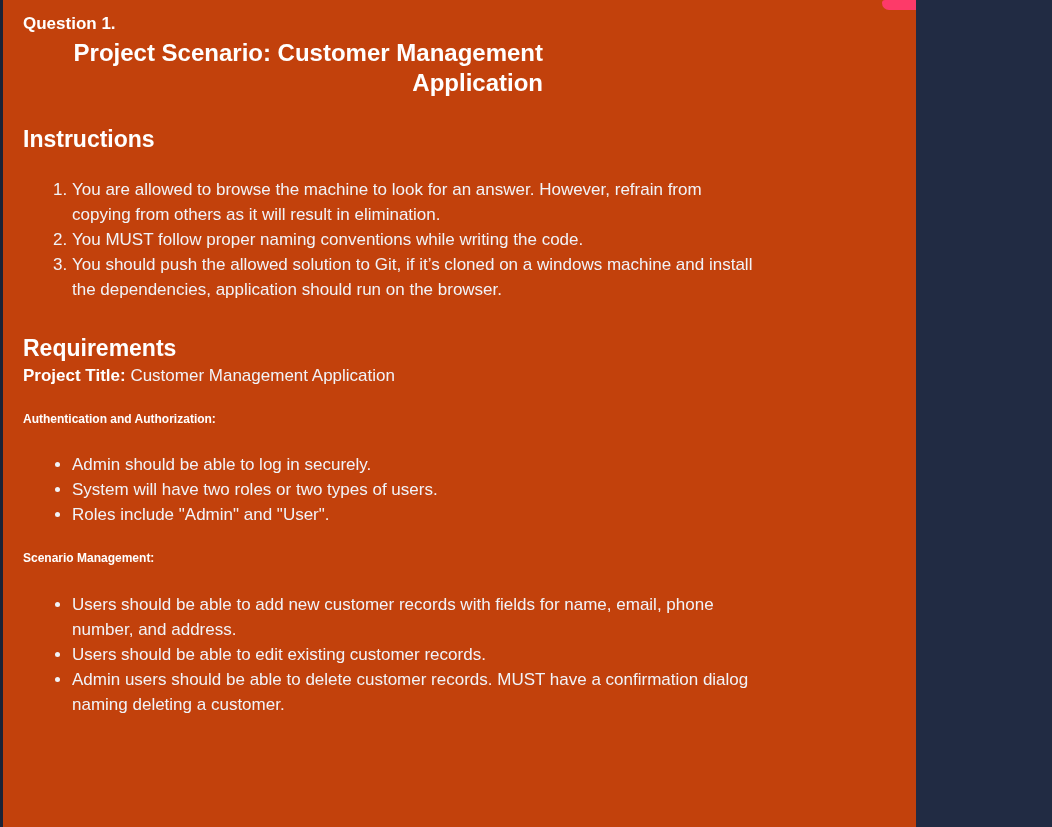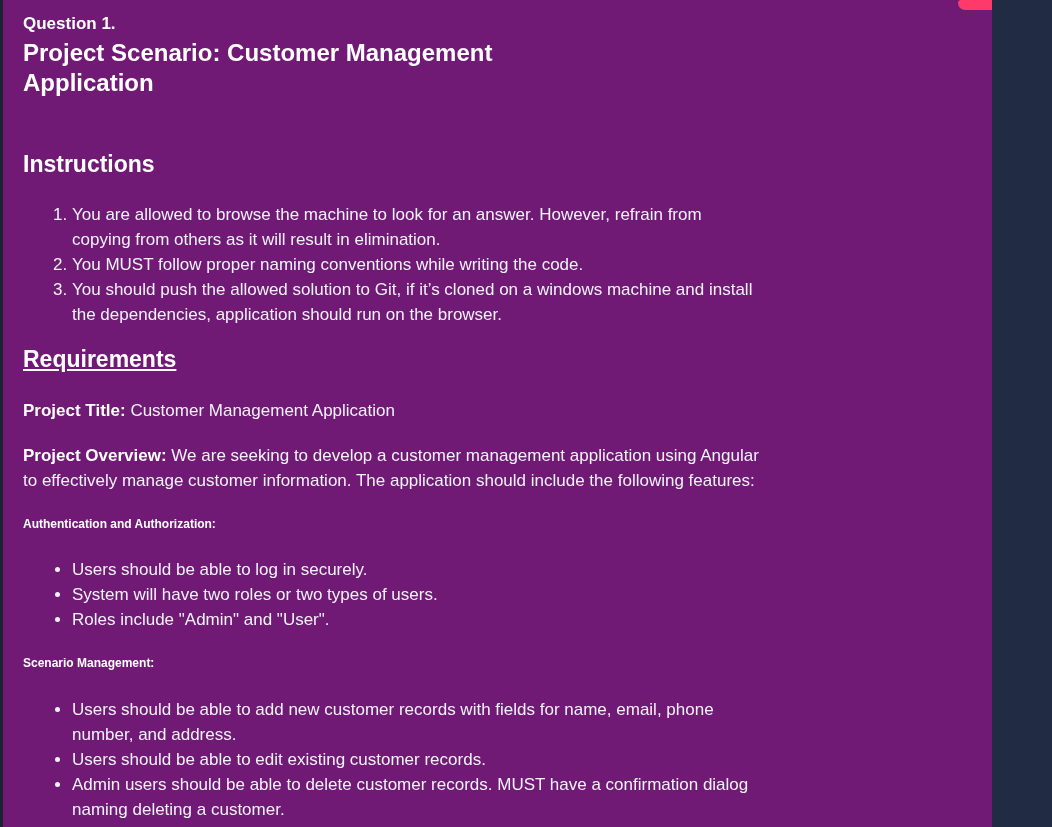--- a/index.html
+++ b/index.html
@@ -3,21 +3,21 @@
 <meta charset="utf-8">
 <style>
   * { margin: 0; padding: 0; box-sizing: border-box; }
   html, body { width: 1052px; height: 827px; overflow: hidden; }
   body {
     background: #212b43;
     color: #f1f3f8;
     font-family: "Liberation Sans", "DejaVu Sans", sans-serif;
     position: relative;
   }
-  .page { position: relative; width: 992px; height: 827px; background: #701a75; }
+  .page { position: relative; width: 916px; height: 827px; background: #c2410c; }
   .page::before {
     content: ""; position: absolute; left: 0; top: 0; bottom: 0; width: 3px;
     background: #1b2336;
   }
   .accent-btn {
     position: absolute; top: 0; right: 0;
     width: 34px; height: 10px;
     background: #fd3a69;
     border-radius: 3px 0 0 7px;
     cursor: pointer;
@@ -32,42 +32,43 @@
     font-weight: 700;
     line-height: 24px;
   }
   .q-title {
     color: #ffffff;
     font-size: 24px;
     font-weight: 700;
     line-height: 30px;
     margin-top: 2px;
     width: 520px;
+    text-align: right;
   }
   h2 {
     color: #ffffff;
     font-size: 23px;
     font-weight: 700;
     line-height: 30px;
   }
-  .h2-instructions { margin-top: 51px; }
-  .h2-requirements { margin-top: 17px; text-decoration: underline; }
+  .h2-instructions { margin-top: 26px; }
+  .h2-requirements { margin-top: 31px; }
   ol, ul {
     margin-top: 23px;
     padding-left: 49px;
     font-size: 17px;
     line-height: 25px;
   }
   li { white-space: pre-line; }
   .para {
     font-size: 17px;
     line-height: 25px;
     white-space: pre-line;
   }
-  .para-title { margin-top: 24px; }
+  .para-title { }
   .para-overview { margin-top: 20px; }
   .para strong, .subhead { color: #ffffff; font-weight: 700; }
   .subhead {
     font-size: 12px;
     line-height: 22px;
     margin-top: 20px;
   }
   .bullets-auth { margin-top: 22px; }
   .bullets-customer { }
 </style>
@@ -91,27 +92,25 @@
 copying from others as it will result in elimination.</li>
       <li>You MUST follow proper naming conventions while writing the code.</li>
       <li>You should push the allowed solution to Git, if it’s cloned on a windows machine and install
 the dependencies, application should run on the browser.</li>
     </ol>
 
     <h2 class="h2-requirements">Requirements</h2>
 
     <p class="para para-title"><strong>Project Title:</strong><span> Customer Management Application</span></p>
 
-    <p class="para para-overview"><strong>Project Overview:</strong><span> We are seeking to develop a customer management application using Angular
-to effectively manage customer information. The application should include the following features:</span></p>
 
     <p class="subhead">Authentication and Authorization:</p>
 
     <ul class="bullets-auth">
-      <li>Users should be able to log in securely.</li>
+      <li>Admin should be able to log in securely.</li>
       <li>System will have two roles or two types of users.</li>
       <li>Roles include "Admin" and "User".</li>
     </ul>
 
     <p class="subhead">Scenario Management:</p>
 
     <ul class="bullets-customer">
       <li>Users should be able to add new customer records with fields for name, email, phone
 number, and address.</li>
       <li>Users should be able to edit existing customer records.</li>

